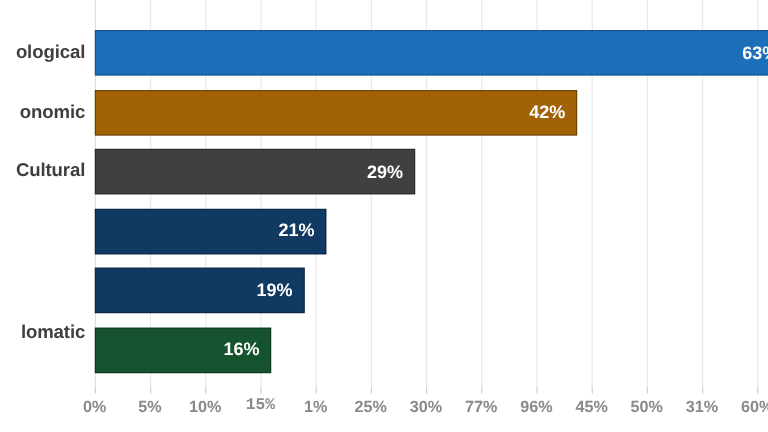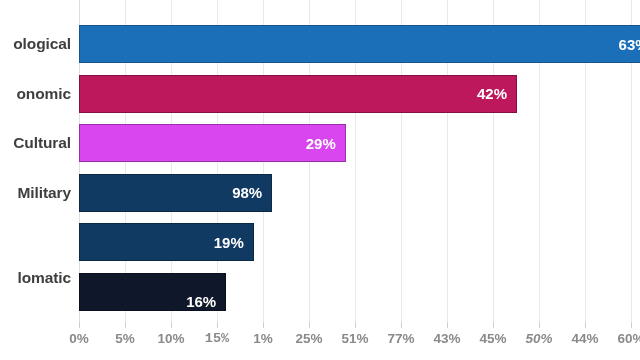--- a/index.html
+++ b/index.html
@@ -110,21 +110,20 @@
 </style>
 </head>
 <body>
 
 <div id="chart-root">
 
   <div id="category-axis">
       <div class="cat-label" style="top: 44px;">ological</div>
       <div class="cat-label" style="top: 143px;">Cultural</div>
       <div class="cat-label" style="top: 93.5px;">onomic</div>
-      <div class="cat-label" style="top: 192.5px;">Military</div>
       <div class="cat-label" style="top: 242px; margin-top: 36px;">lomatic</div>
     </div>
 
   <div id="plot-area">
       <div class="gridline axis-zero" style="left: 0px;"></div>
       <div class="gridline" style="left: 46px;"></div>
       <div class="gridline" style="left: 92px;"></div>
       <div class="gridline" style="left: 138px;"></div>
       <div class="gridline" style="left: 184px;"></div>
       <div class="gridline" style="left: 230px;"></div>
@@ -134,68 +133,68 @@
       <div class="gridline" style="left: 414px;"></div>
       <div class="gridline" style="left: 460px;"></div>
       <div class="gridline" style="left: 506px;"></div>
       <div class="gridline" style="left: 552px;"></div>
       <div class="bar-row" style="top: 25px; height: 38px;">
         <div class="bar highlight" style="width: 579.6px; background: rgb(27, 111, 184);">
           <span class="bar-value">63%</span>
         </div>
       </div>
       <div class="bar-row" style="top: 74.5px; height: 38px;">
-        <div class="bar" style="width: 438px; background: #be185d;">
+        <div class="bar" style="width: 402px; background: #a16207;">
           <span class="bar-value">42%</span>
         </div>
       </div>
       <div class="bar-row" style="top: 124px; height: 38px;">
-        <div class="bar" style="width: 266.8px; background: #d946ef;">
+        <div class="bar" style="width: 266.8px; background: #404040;">
           <span class="bar-value">29%</span>
         </div>
       </div>
       <div class="bar-row" style="top: 173.5px; height: 38px;">
         <div class="bar" style="width: 193.2px; background: rgb(17, 58, 99);">
-          <span class="bar-value">98%</span>
+          <span class="bar-value">21%</span>
         </div>
       </div>
       <div class="bar-row" style="top: 223px; height: 38px;">
         <div class="bar" style="width: 174.8px; background: rgb(17, 58, 99);">
           <span class="bar-value">19%</span>
         </div>
       </div>
       <div class="bar-row" style="top: 272.5px; height: 38px;">
-        <div class="bar" style="width: 147.2px; background: #0f172a; align-items: flex-end;">
+        <div class="bar" style="width: 147.2px; background: #14532d;">
           <span class="bar-value">16%</span>
         </div>
       </div>
     </div>
 
   <div id="x-axis">
       <div class="tick-mark" style="left: 0px;"></div>
       <div class="tick-label" style="left: 0px;">0%</div>
       <div class="tick-mark" style="left: 46px;"></div>
       <div class="tick-label" style="left: 46px;">5%</div>
       <div class="tick-mark" style="left: 92px;"></div>
       <div class="tick-label" style="left: 92px;">10%</div>
       <div class="tick-mark" style="left: 138px;"></div>
       <div class="tick-label" style="left: 138px; font-family: Liberation Mono, monospace;">15%</div>
       <div class="tick-mark" style="left: 184px;"></div>
       <div class="tick-label" style="left: 184px;">1%</div>
       <div class="tick-mark" style="left: 230px;"></div>
       <div class="tick-label" style="left: 230px;">25%</div>
       <div class="tick-mark" style="left: 276px;"></div>
-      <div class="tick-label" style="left: 276px;">51%</div>
+      <div class="tick-label" style="left: 276px;">30%</div>
       <div class="tick-mark" style="left: 322px;"></div>
       <div class="tick-label" style="left: 322px;">77%</div>
       <div class="tick-mark" style="left: 368px;"></div>
-      <div class="tick-label" style="left: 368px;">43%</div>
+      <div class="tick-label" style="left: 368px;">96%</div>
       <div class="tick-mark" style="left: 414px;"></div>
       <div class="tick-label" style="left: 414px;">45%</div>
       <div class="tick-mark" style="left: 460px;"></div>
-      <div class="tick-label" style="left: 460px; font-style: italic;">50%</div>
+      <div class="tick-label" style="left: 460px;">50%</div>
       <div class="tick-mark" style="left: 506px;"></div>
-      <div class="tick-label" style="left: 506px;">44%</div>
+      <div class="tick-label" style="left: 506px;">31%</div>
       <div class="tick-mark" style="left: 552px;"></div>
       <div class="tick-label" style="left: 552px;">60%</div>
     </div>
 
 </div>
 
 </body></html>

